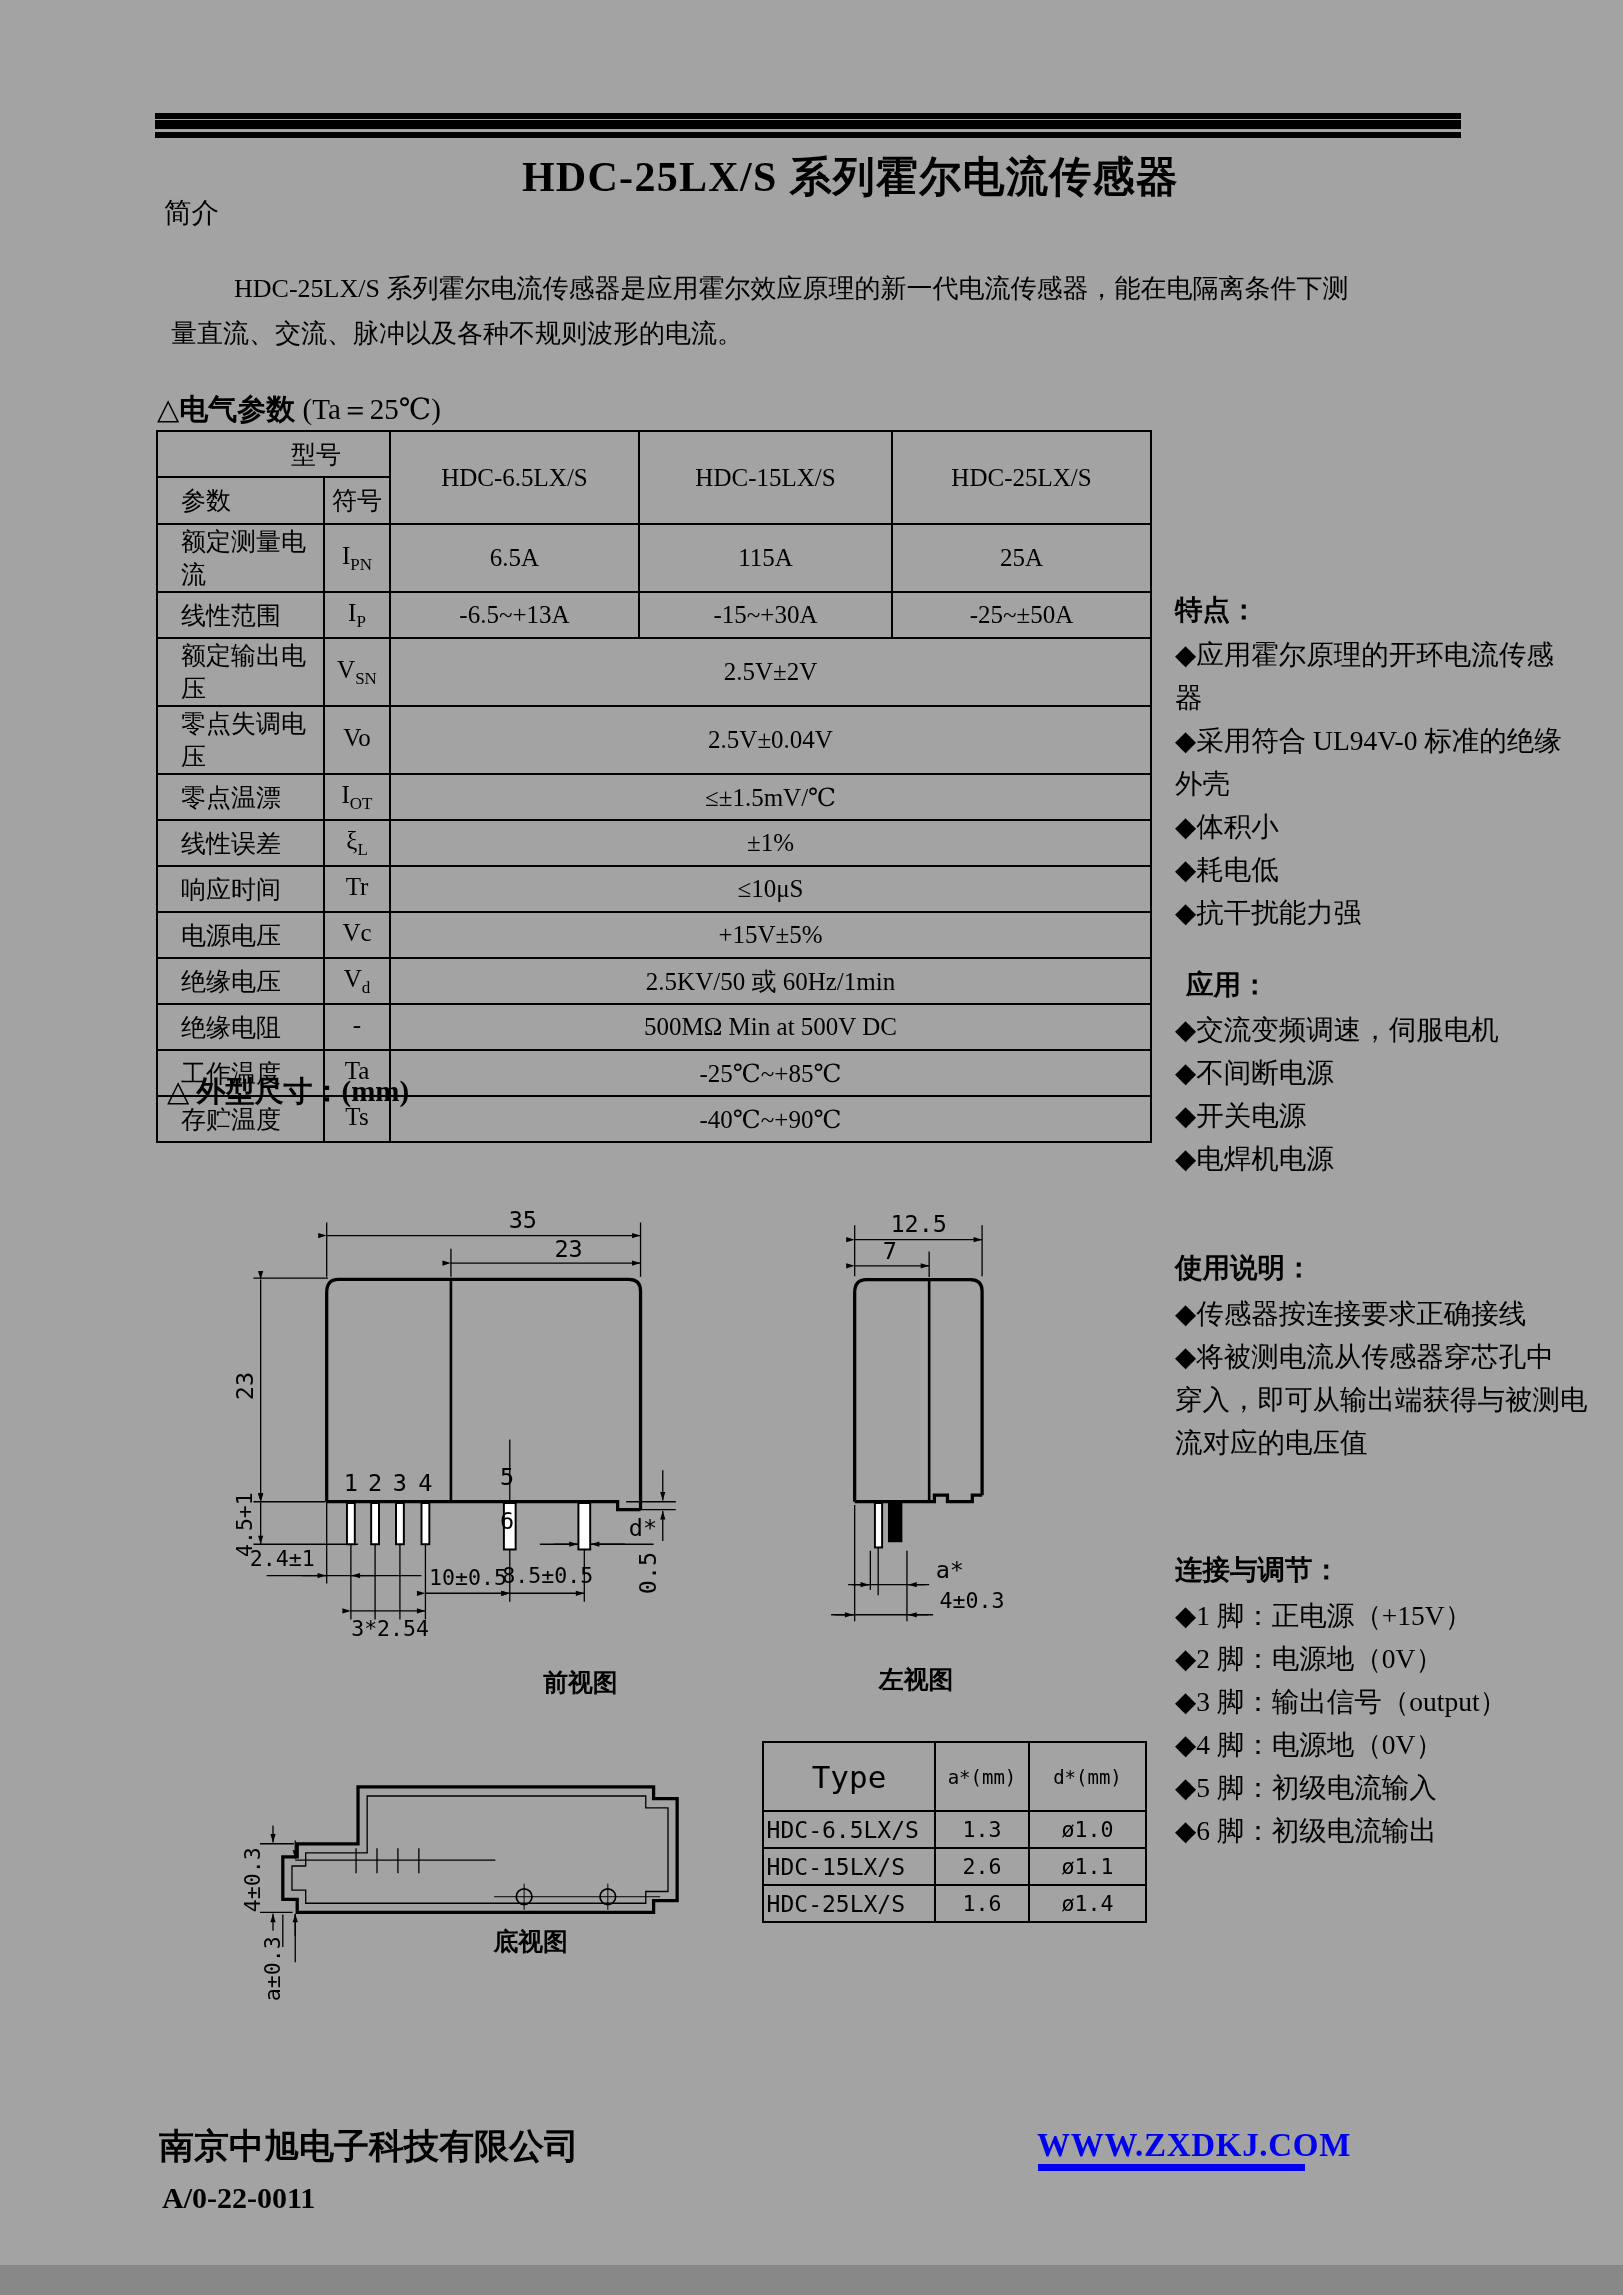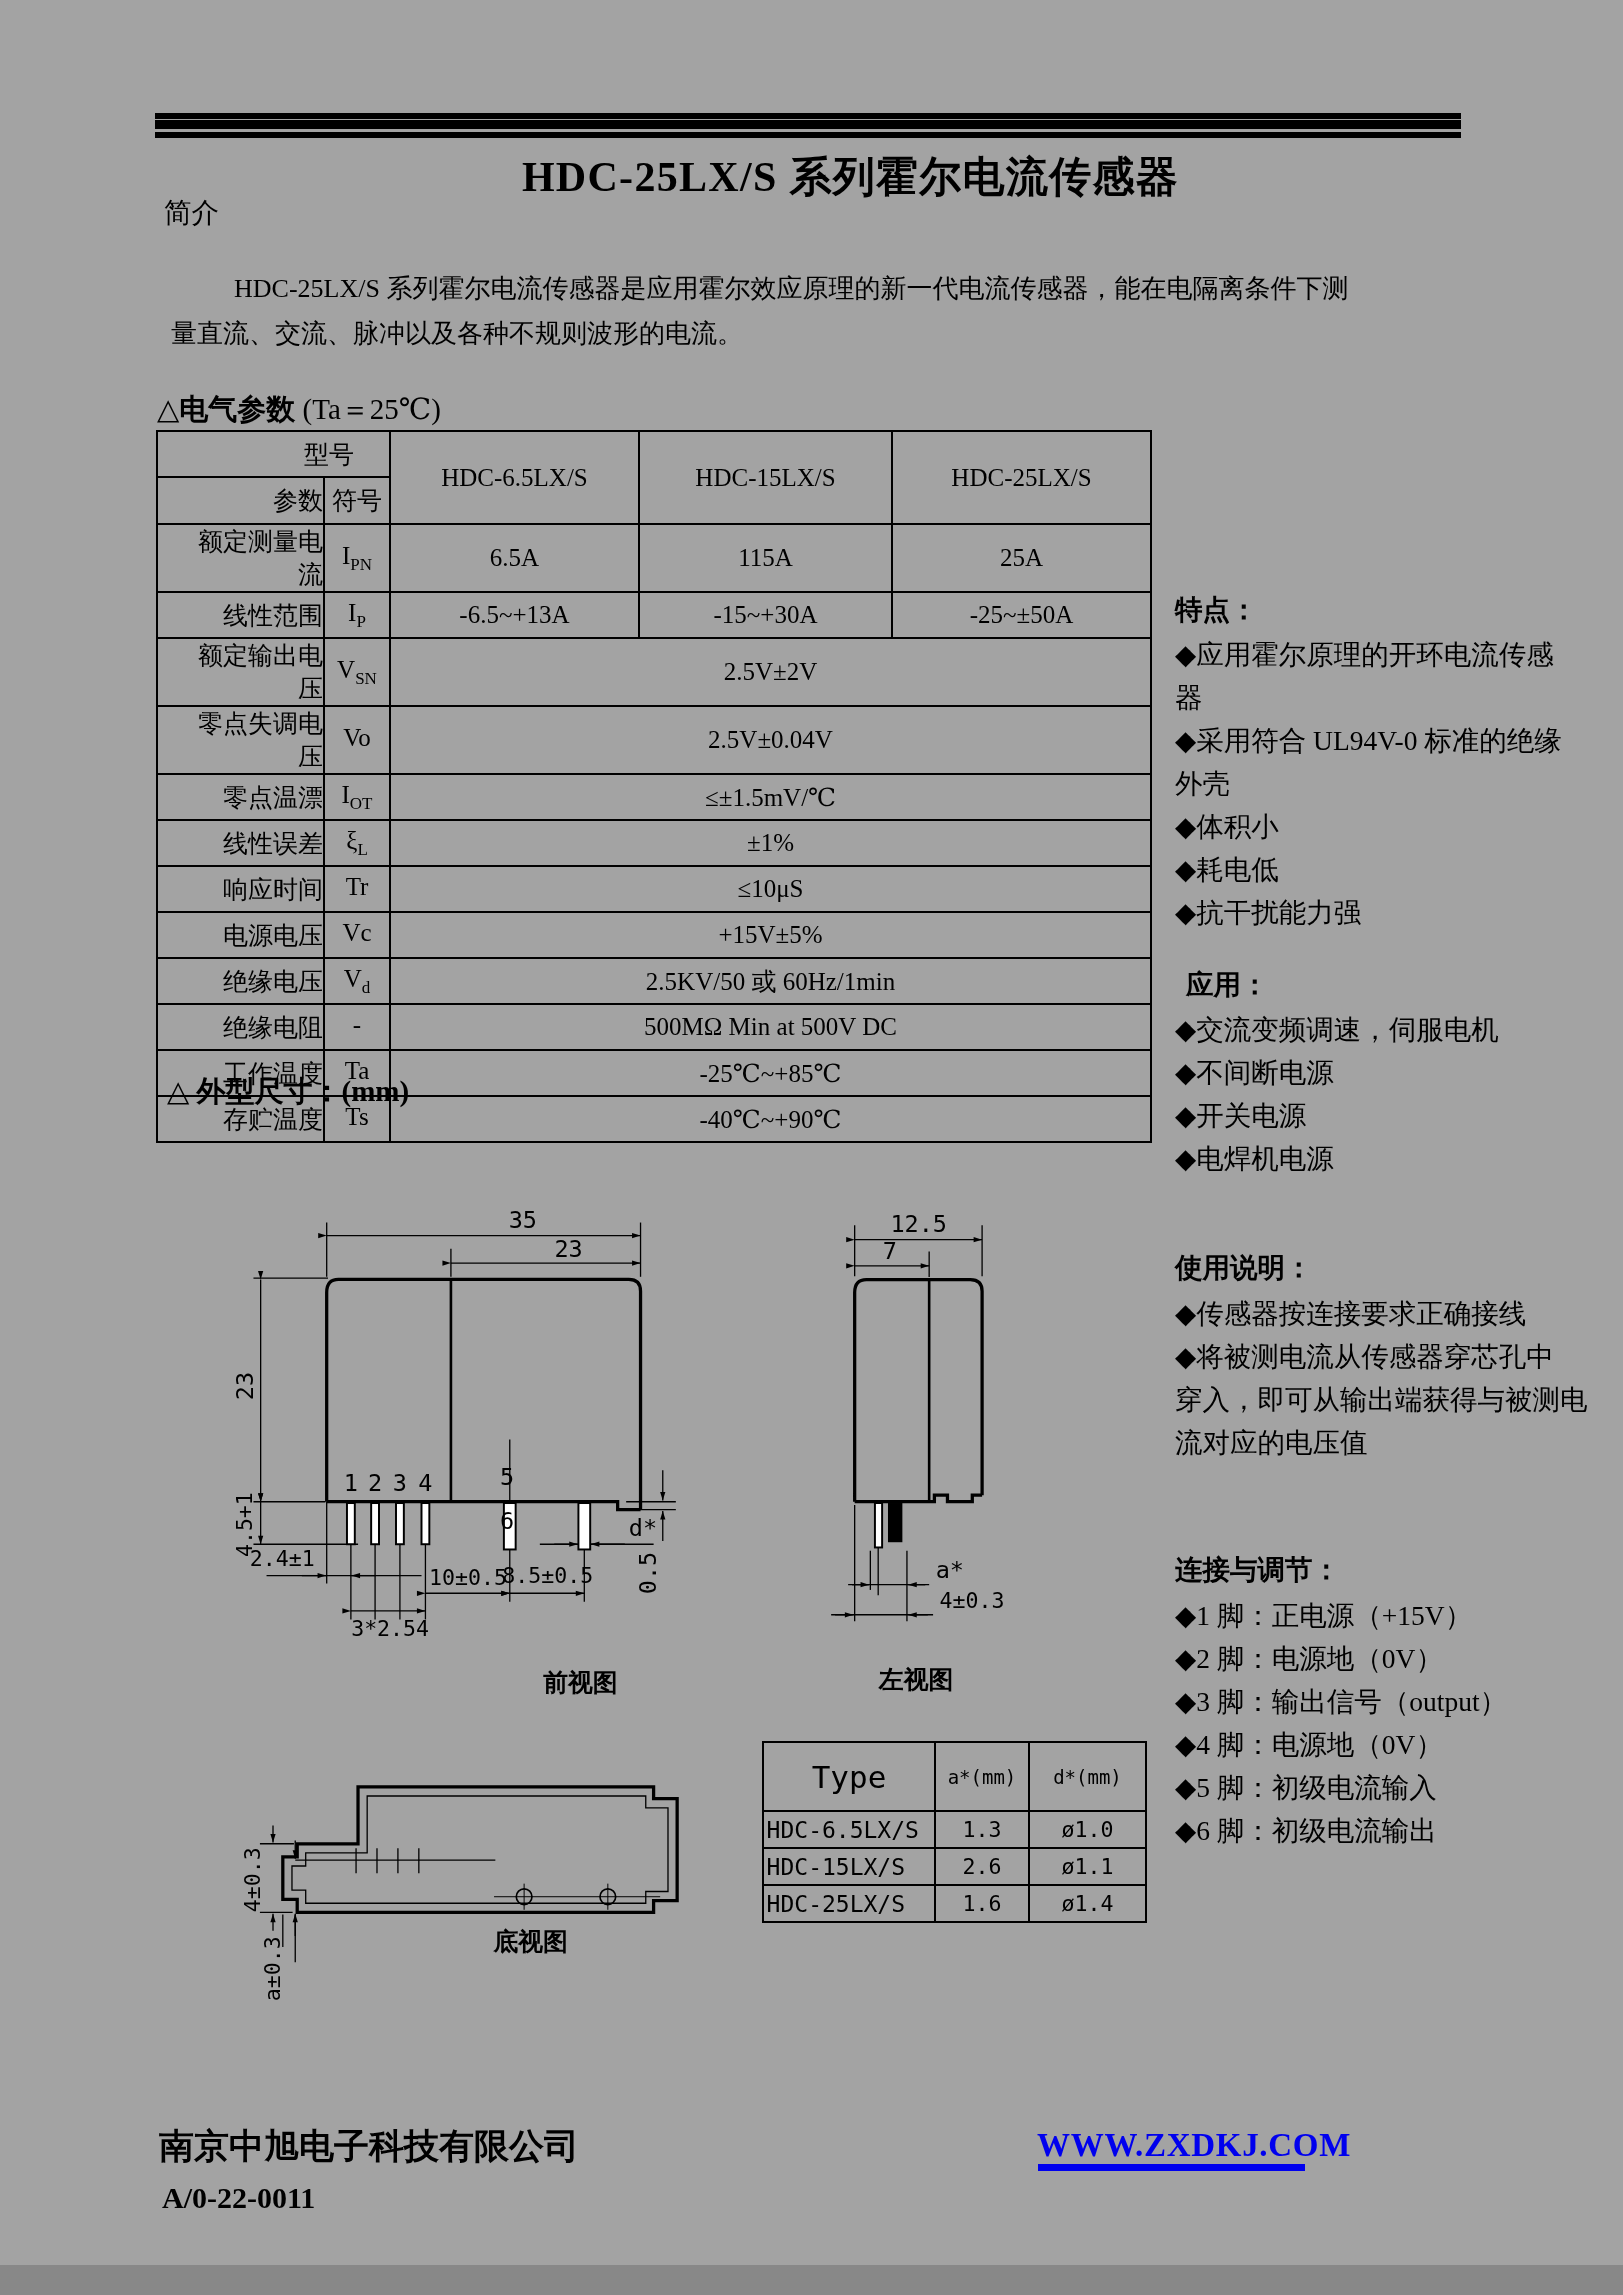--- a/index.html
+++ b/index.html
@@ -14,22 +14,22 @@
     font-size:42px;font-weight:bold;letter-spacing:1.3px;}
   .intro-label{position:absolute;left:164px;top:195px;font-size:27.5px;}
   .intro-line{position:absolute;font-size:26px;white-space:nowrap;margin-top:16px;}
   .sec-heading{position:absolute;font-size:29px;white-space:nowrap;}
   .sec-heading .cjk{font-weight:bold;}
   
   .ptable-wrap{position:absolute;left:156px;top:430px;}
   table.ptable{border-collapse:collapse;table-layout:fixed;width:994px;
     font-family:"Liberation Serif","DejaVu Serif",serif;}
   table.ptable td{border:2px solid #000;padding:0;font-size:25px;text-align:center;vertical-align:middle;}
-  table.ptable td.plabel{text-align:right;padding-left:23px;}
-  table.ptable td.corner-model{text-align:right;padding-right:35px;}
+  table.ptable td.plabel{text-align:left;padding-left:23px;}
+  table.ptable td.corner-model{text-align:right;padding-right:48px;}
   table.ptable sub{font-size:17px;}
   
   .side-heading{position:absolute;left:1175px;font-size:27.5px;font-weight:bold;white-space:nowrap;}
   .side-lines{position:absolute;left:1175px;width:393px;font-size:27.5px;line-height:43px;white-space:nowrap;}
   
   svg text{font-family:"DejaVu Sans Mono","Liberation Mono",monospace;font-size:36px;fill:#000;}
   svg text.cap{font-family:"Liberation Serif","DejaVu Serif",serif;font-weight:bold;font-size:38px;}
   svg text.rot{font-size:33px;}
   
   .ttable-wrap{position:absolute;left:732px;top:1741px;margin-left:30px;}

